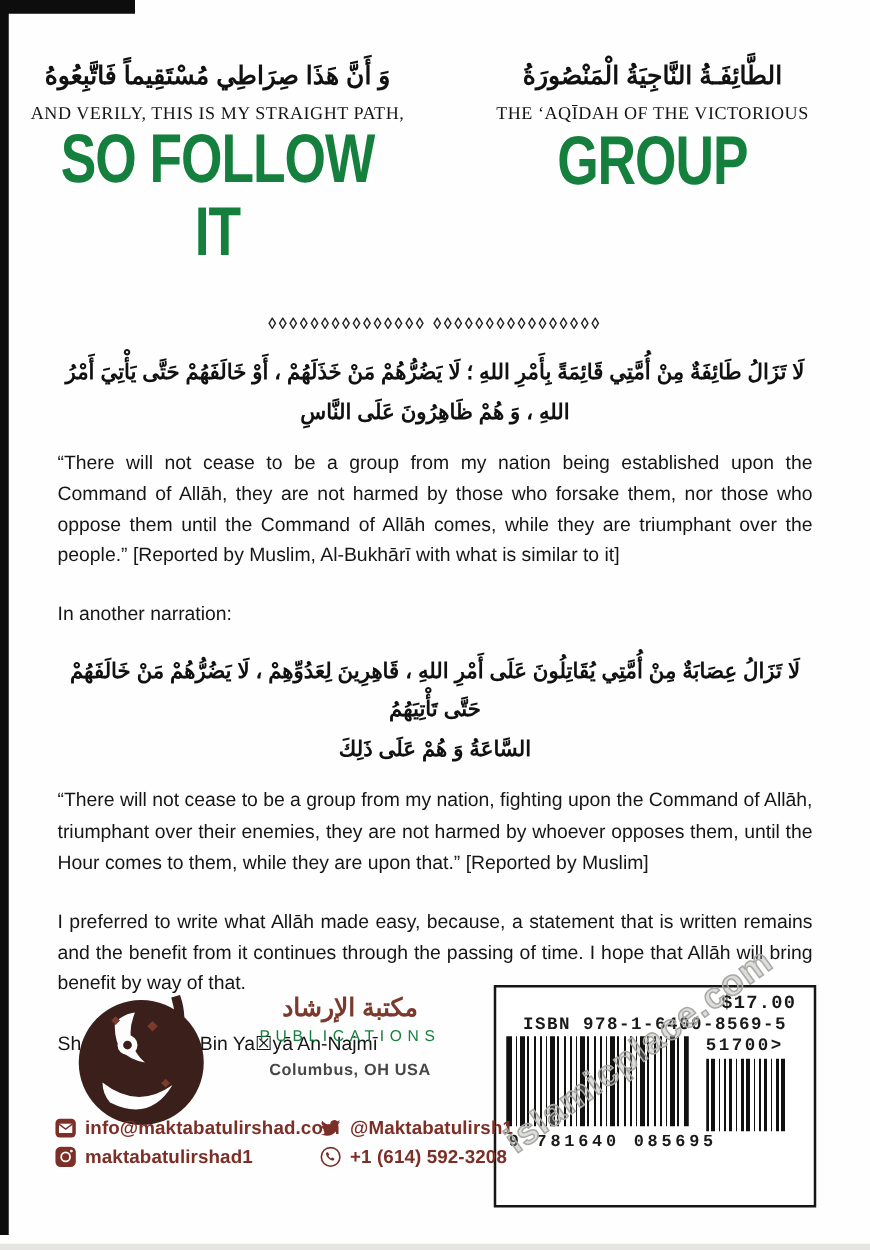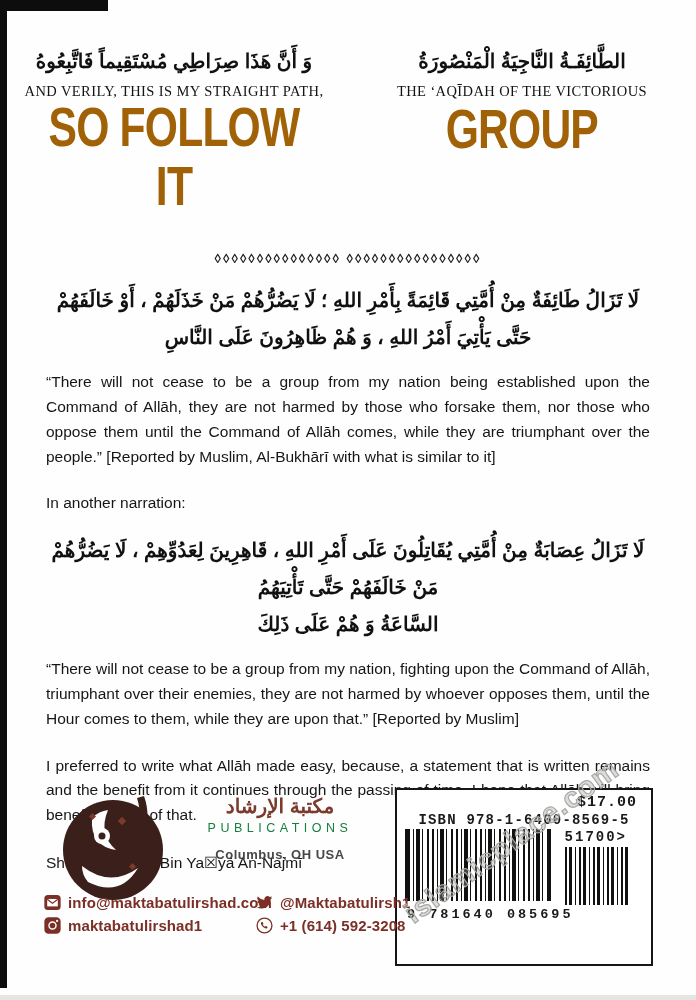--- a/index.html
+++ b/index.html
@@ -15,31 +15,31 @@
   
   .edge-left{position:absolute;left:0;top:0;width:7px;height:988px;background:#0d0d0d;}
   .edge-top{position:absolute;left:0;top:0;width:108px;height:11px;background:#0d0d0d;}
   .edge-bottom{position:absolute;left:0;bottom:0;width:100%;height:5px;background:#e6e5e2;}
 
   
   .header{display:flex;margin-top:46px;}
   .header-col{flex:1;text-align:center;}
   .header-arabic{font-size:20px;font-weight:bold;direction:rtl;line-height:1.5;color:#111;}
   .header-sub{font-family:"Liberation Serif",serif;font-weight:normal;font-size:14.5px;letter-spacing:.4px;margin-top:7px;color:#141414;}
-  .header-title{margin-top:2px;font-weight:bold;font-size:52px;line-height:1.05;color:#a16207;}
+  .header-title{margin-top:2px;font-weight:bold;font-size:52px;line-height:1.05;color:#15803d;}
   .header-title span{display:inline-block;transform:scale(.82,1.06);transform-origin:center;letter-spacing:-1px;}
 
   
   .divider{margin-top:40px;text-align:center;font-size:13px;font-weight:bold;letter-spacing:2px;color:#222;}
 
   
   .bodytext{padding:0 46px;}
   .para{font-size:15.5px;line-height:1.6;text-align:justify;color:#161616;}
   .intro{margin-top:34px;}
-  .arabic-h{direction:rtl;text-align:center;font-size:20px;font-weight:bold;line-height:1.85;margin-top:16px;color:#111;}
+  .arabic-h{direction:rtl;text-align:center;font-size:17px;font-weight:bold;line-height:1.85;margin-top:16px;color:#111;}
   .trans{margin-top:14px;}
   .narr{margin-top:22px;text-align:left;}
   .closing{margin-top:22px;}
   .author{margin-top:26px;font-size:15.5px;color:#161616;}
 
   
   .footer{position:absolute;left:0;top:782px;width:100%;height:186px;}
   .logo{position:absolute;left:56px;top:6px;}
   .pubblock{position:absolute;left:182px;top:12px;width:196px;text-align:center;}
   .pub-arabic{font-size:20px;font-weight:bold;color:#7b3a2c;direction:rtl;}

